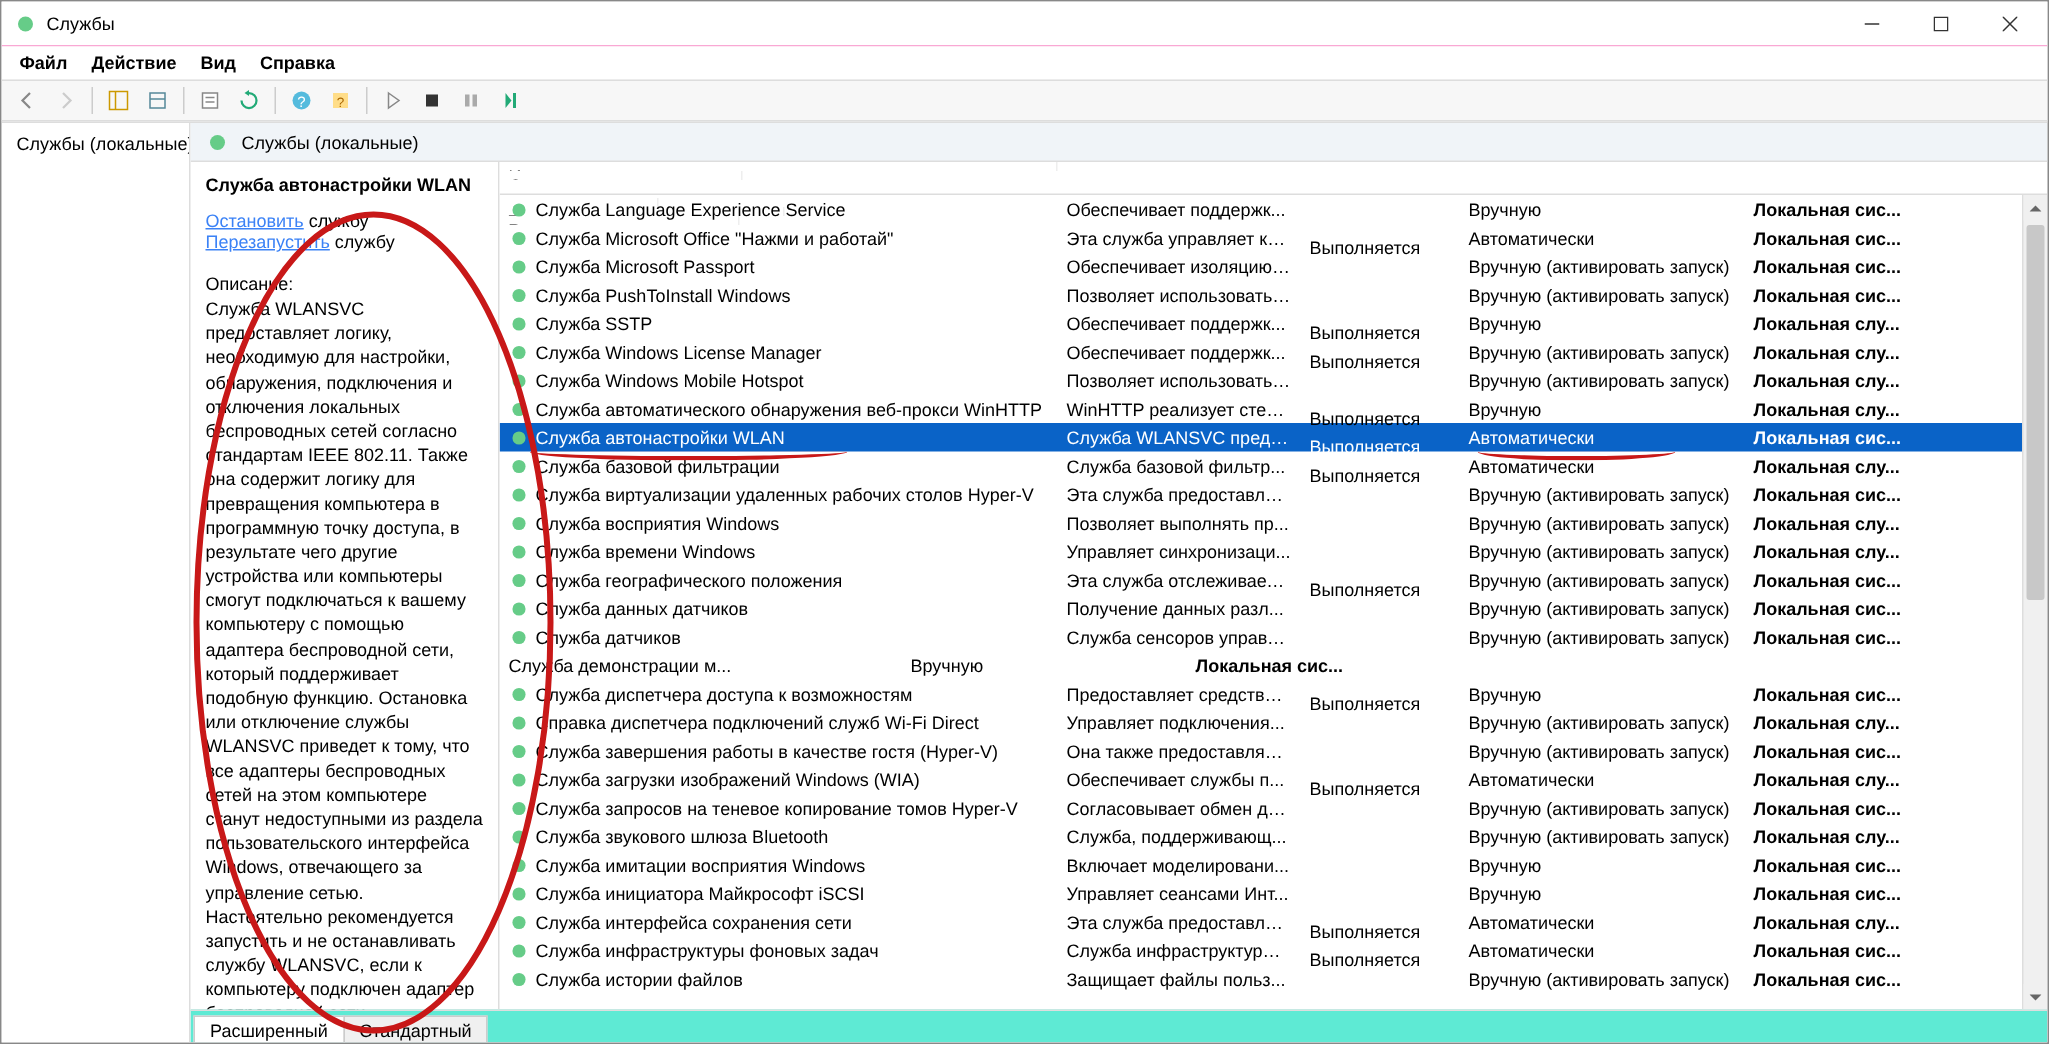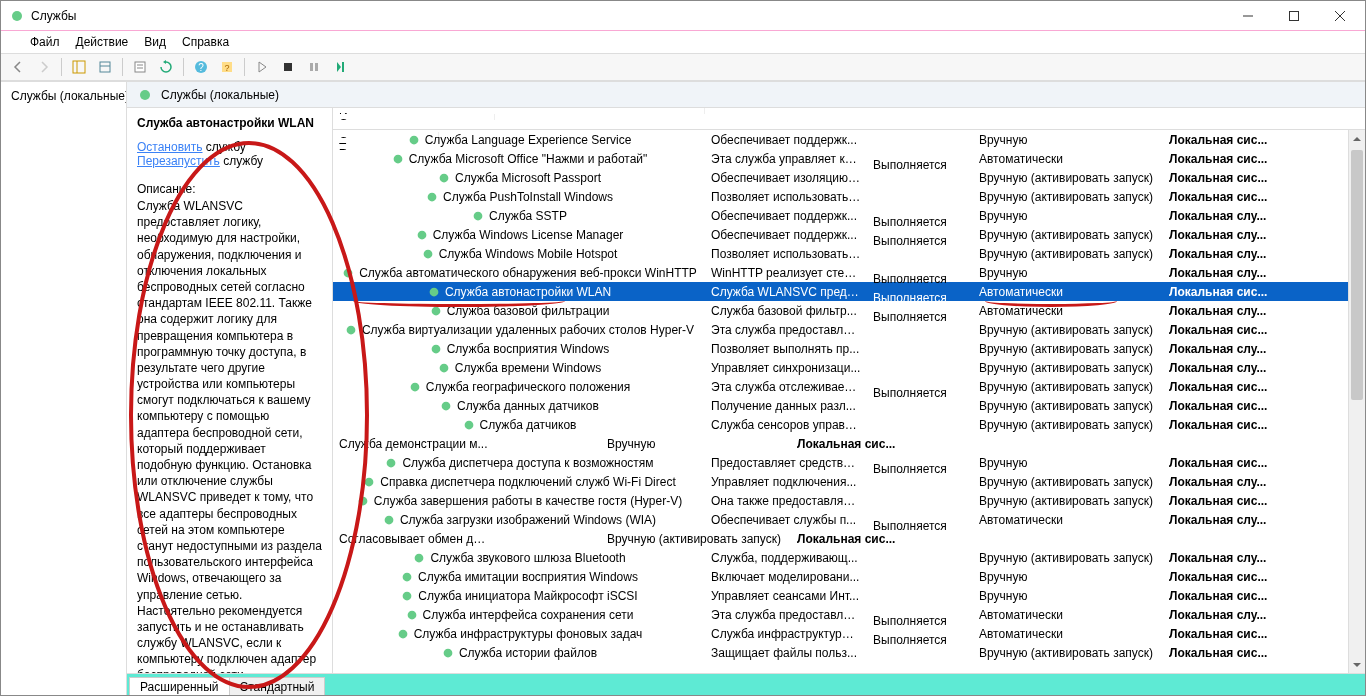--- a/index.html
+++ b/index.html
@@ -3,21 +3,21 @@
 <meta charset="utf-8">
 <style>
   * { box-sizing: border-box; }
   html, body { margin:0; padding:0; font-family: "Segoe UI", Tahoma, sans-serif; font-size:12px; color:#000; background:#fff; height:100%; }
   .window { width:1366px; height:696px; display:flex; flex-direction:column; border:1px solid #888; background:#fff; overflow:hidden; position:relative; }
   .titlebar { height:30px; display:flex; align-items:center; padding:0 2px 0 8px; background:#fff; border-bottom:1px solid #f9a8d4; }
   .titlebar .app-icon { width:16px; height:16px; margin-right:6px; }
   .titlebar .title { flex:1; font-size:12px; }
   .titlebar .winbtn { width:46px; height:30px; display:flex; align-items:center; justify-content:center; }
   .titlebar .winbtn svg { stroke:#333; }
-  .menubar { height:22px; display:flex; align-items:center; padding:0 21px; background:#fff; }
+  .menubar { height:22px; display:flex; align-items:center; padding:0 4px; background:#fff;font-weight:bold; }
   .menubar .mitem { padding:2px 8px; }
   .toolbar { height:28px; display:flex; align-items:center; padding:0 4px; border-top:1px solid #ddd; border-bottom:1px solid #ddd; background:#f7f7f7; }
   .toolbar .tbtn { width:24px; height:22px; display:flex; align-items:center; justify-content:center; margin:0 1px; border:1px solid transparent; border-radius:2px; }
   .toolbar .sep { width:1px; height:18px; background:#ccc; margin:0 4px; }
   .body { flex:1; display:flex; border-top:1px solid #ddd; overflow:hidden; }
   .tree { width:126px; background:#fff; border-right:1px solid #ddd; padding:4px 2px; overflow:hidden; }
   .tree-item { display:flex; align-items:center; padding:2px 4px; white-space:nowrap; }
   .tree-item .gear { width:16px; height:16px; margin-right:4px; }
   .right { flex:1; display:flex; flex-direction:column; overflow:hidden; }
   .right-head { height:26px; display:flex; align-items:center; background:#f0f4f8; border-bottom:1px solid #ddd; padding:0 6px; }
@@ -34,21 +34,21 @@
   .col { padding:3px 6px; border-right:1px solid #eee; font-size:12px; white-space:nowrap; overflow:hidden; text-overflow:ellipsis; }
   .c-name { width:372px; }
   .c-desc { width:162px; }
   .c-state{ width:106px;margin-top:12px; }
   .c-start{ width:190px; }
   .c-logon{ width:160px;font-weight:bold; }
   .rows { flex:1; overflow-y:auto; overflow-x:hidden; }
   .row { display:flex; height:19px; align-items:center; }
   .row.selected { background:#0a63c7; color:#fff; }
   .row .cell { padding:1px 6px; white-space:nowrap; overflow:hidden; text-overflow:ellipsis; font-size:12px; }
-  .row .c-name { display:flex; align-items:center;justify-content:center; }
+  .row .c-name { display:flex; align-items:center; }
   .row .gear { width:14px; height:14px; margin-right:4px; flex-shrink:0; }
   .tabs { height:22px; border-top:1px solid #ddd; display:flex; align-items:flex-end; padding-left:2px; background:#5eead4; }
   .tab { padding:2px 10px; border:1px solid #ccc; border-bottom:none; margin-right:-1px; background:#f0f0f0; font-size:12px; position:relative; top:1px; }
   .tab.active { background:#fff; }
   .scrollbar-v { position:absolute; right:0; top:22px; bottom:0; width:17px; background:#f0f0f0; border-left:1px solid #ddd; }
   .scroll-arrow { height:17px; display:flex; align-items:center; justify-content:center; background:#f0f0f0; }
   .scroll-thumb { position:absolute; left:2px; right:2px; top:20px; height:250px; background:#c8c8c8; border-radius:2px; }
 
   
   .annot { position:absolute; pointer-events:none; }
@@ -472,20 +472,27 @@
                     <circle cx="8" cy="8" r="2" fill="#fff"></circle>
                   </svg>
                   <span>Служба загрузки изображений Windows (WIA)</span>
                 </div>
                 <div class="cell c-desc">Обеспечивает службы п...</div>
                 <div class="cell c-state">Выполняется</div>
                 <div class="cell c-start">Автоматически</div>
                 <div class="cell c-logon">Локальная слу...</div>
               </div>
               <div class="row">
+                <div class="cell c-name">
+                  <svg class="gear" viewBox="0 0 16 16">
+                    <circle cx="8" cy="8" r="5" fill="#9ac"></circle>
+                    <circle cx="8" cy="8" r="2" fill="#fff"></circle>
+                  </svg>
+                  <span>Служба запросов на теневое копирование томов Hyper-V</span>
+                </div>
                 <div class="cell c-desc">Согласовывает обмен да...</div>
                 <div class="cell c-state"></div>
                 <div class="cell c-start">Вручную (активировать запуск)</div>
                 <div class="cell c-logon">Локальная сис...</div>
               </div>
               <div class="row">
                 <div class="cell c-name">
                   <svg class="gear" viewBox="0 0 16 16">
                     <circle cx="8" cy="8" r="5" fill="#9ac"></circle>
                     <circle cx="8" cy="8" r="2" fill="#fff"></circle>

